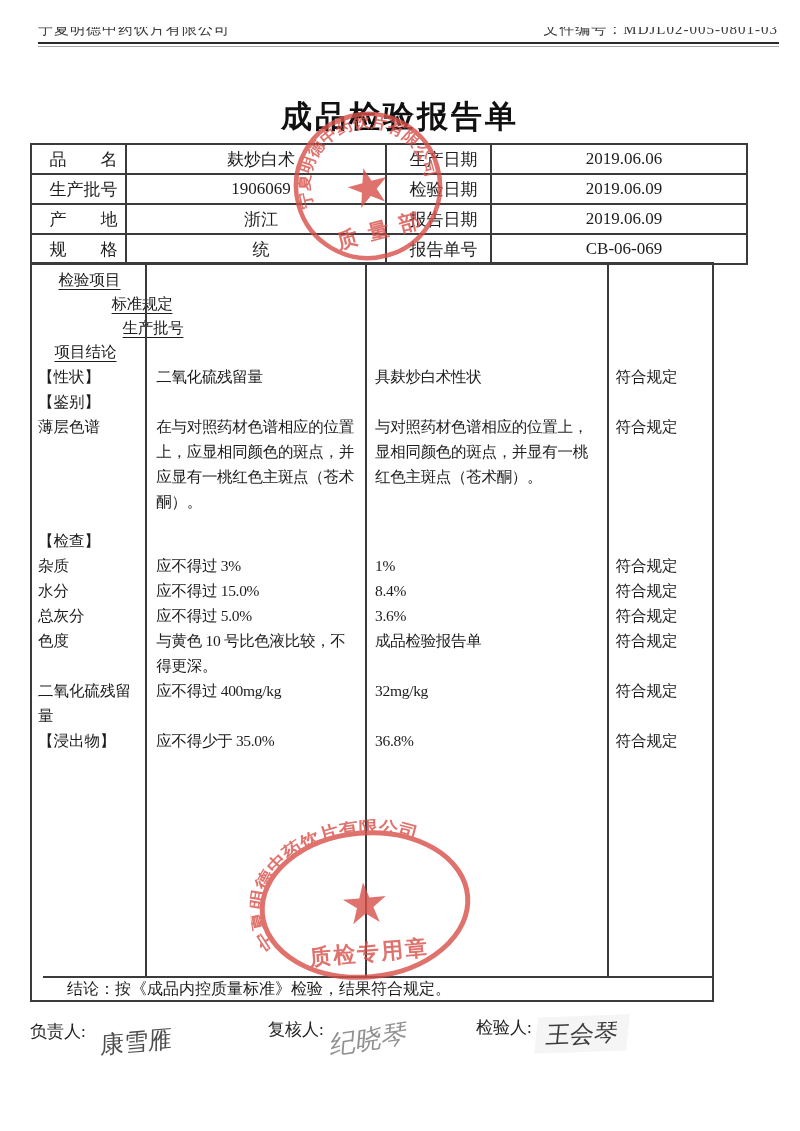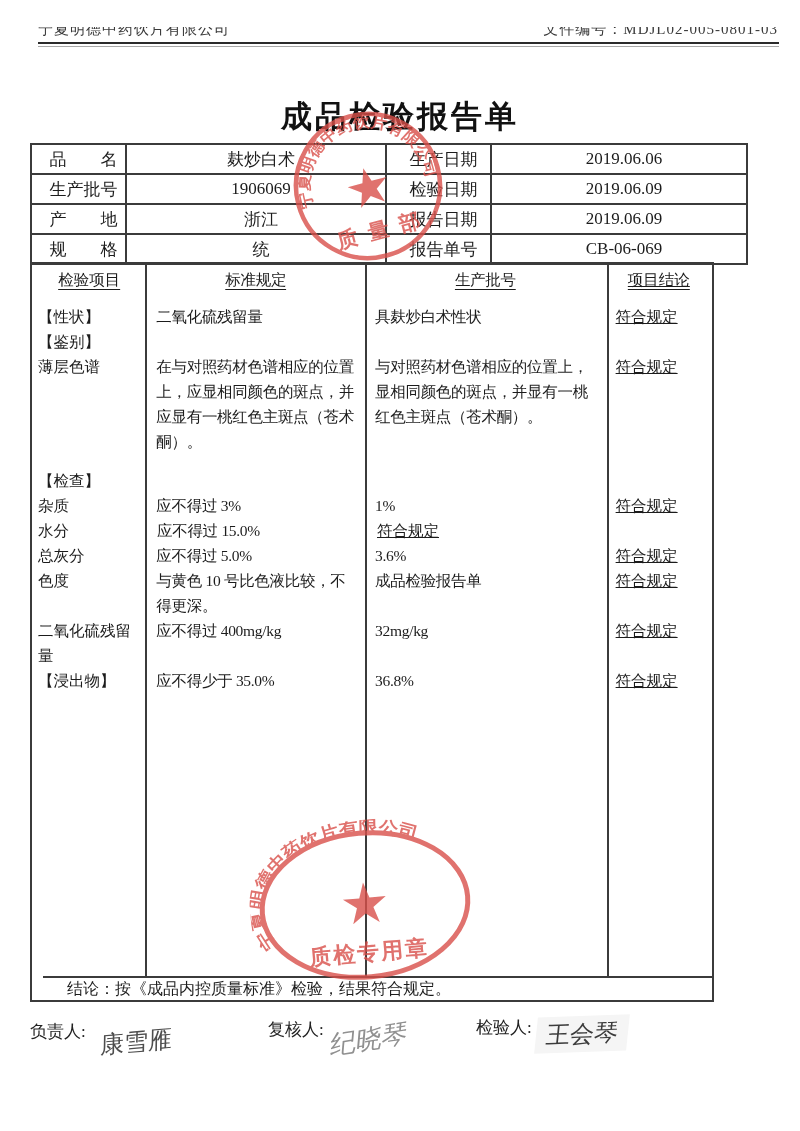--- a/index.html
+++ b/index.html
@@ -27,22 +27,22 @@
   table.info td.val2{width:244px;}
   
   .main-table{position:absolute; top:262px; left:30px; width:684px; height:740px;
     border:2px solid #3b3b3b; box-sizing:border-box; font-size:15.5px;}
   .vline{position:absolute; top:0; width:0; height:712px; border-left:2px solid #3b3b3b;}
   .vl-1{left:113px;} .vl-2{left:333px;} .vl-3{left:575px;}
   .trow{display:flex; line-height:25px;}
   .trow .c1{width:115px; padding-left:6px;  box-sizing:border-box;}
   .trow .c2{width:220px; padding:0 8px 0 10px; box-sizing:border-box; letter-spacing:-0.3px;}
   .trow .c3{width:242px; padding:0 8px 0 10px; box-sizing:border-box; letter-spacing:-0.3px;}
-  .trow .c4{width:107px; padding-left:10px; box-sizing:border-box;text-decoration:underline;}
-  .hrow{margin-top:4px; line-height:24px; margin-bottom:12px;}
+  .trow .c4{width:107px; padding-left:10px; box-sizing:border-box;}
+  .hrow{margin-top:4px; line-height:24px; flex-direction:column;}
   .hrow div{text-align:center; padding:0 !important;}
   .hrow span{text-decoration:underline; text-underline-offset:4px;}
   .sp14{height:14px;}
   .conclusion-row{position:absolute; left:0; right:0; top:712px; bottom:0;
     border-top:2px solid #3b3b3b; line-height:22px; padding-left:24px; font-size:16px;margin-left:11px;}
   
   svg.stamp{position:absolute; opacity:0.8;}
   .stamp-top{left:263px; top:81px; width:210px; height:210px; transform:rotate(-15deg);}
   .stamp-bottom{left:250px; top:820px; width:230px; height:170px; transform:rotate(-5deg);}
   
@@ -138,20 +138,21 @@
     </div>
     <div class="trow">
       <div class="c1">杂质</div>
       <div class="c2">应不得过 3%</div>
       <div class="c3">1%</div>
       <div class="c4">符合规定</div>
     </div>
     <div class="trow">
       <div class="c1">水分</div>
       <div class="c2">应不得过 15.0%</div>
+      <div class="c3">8.4%</div>
       <div class="c4">符合规定</div>
     </div>
     <div class="trow">
       <div class="c1">总灰分</div>
       <div class="c2">应不得过 5.0%</div>
       <div class="c3">3.6%</div>
       <div class="c4">符合规定</div>
     </div>
     <div class="trow">
       <div class="c1">色度</div>

